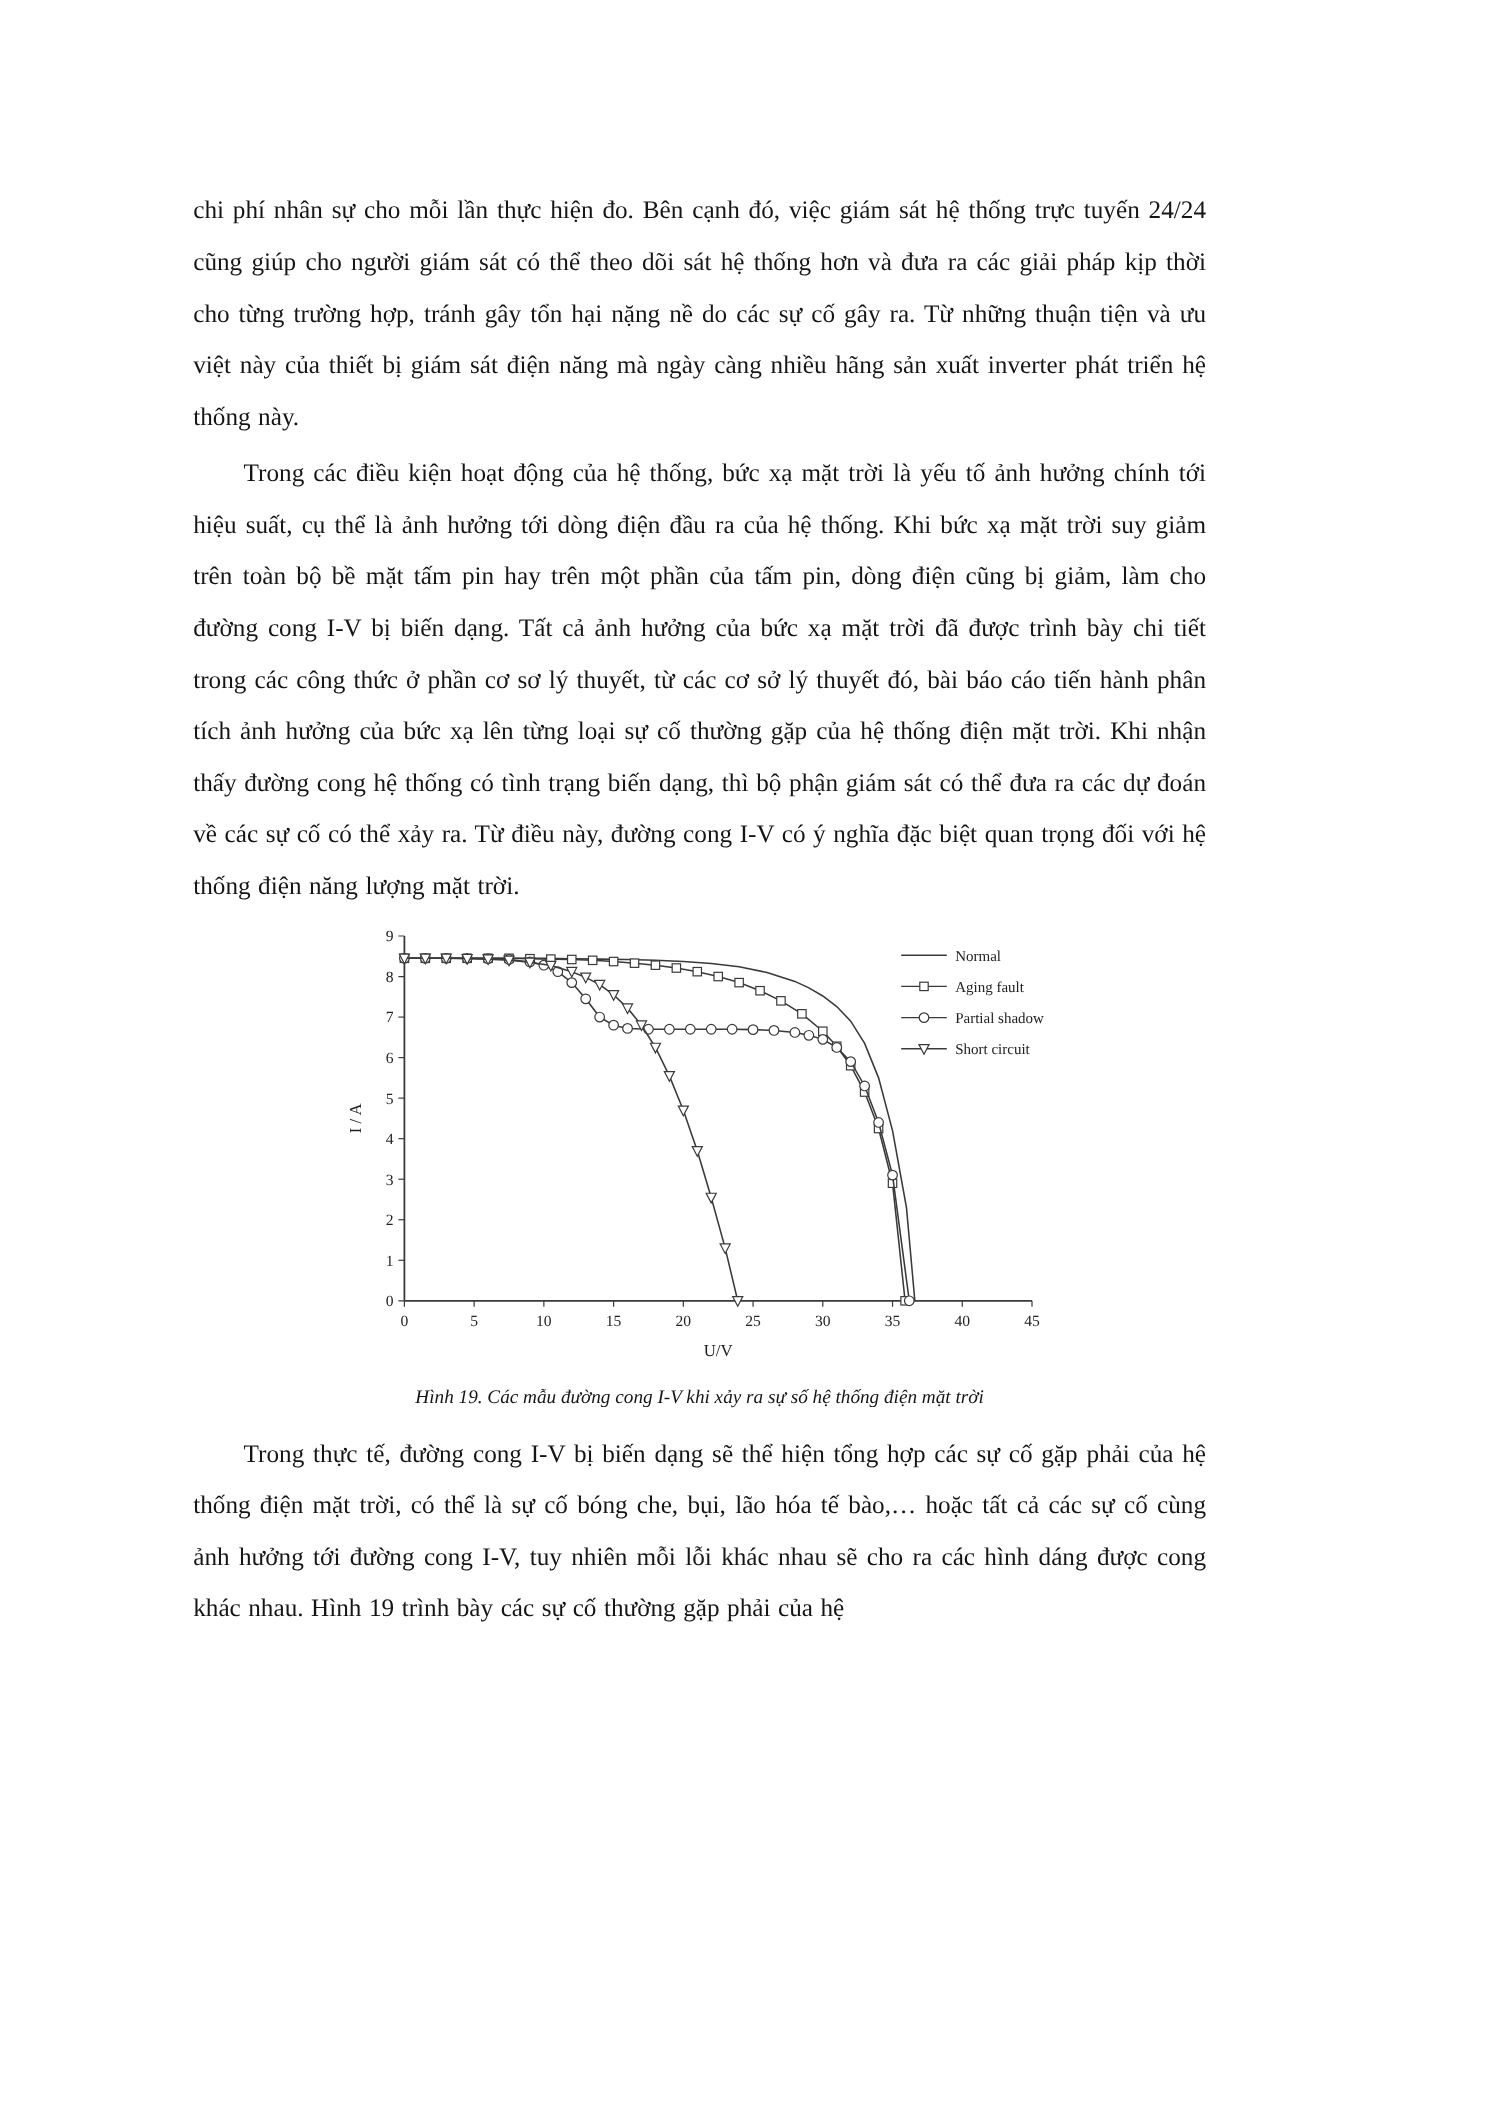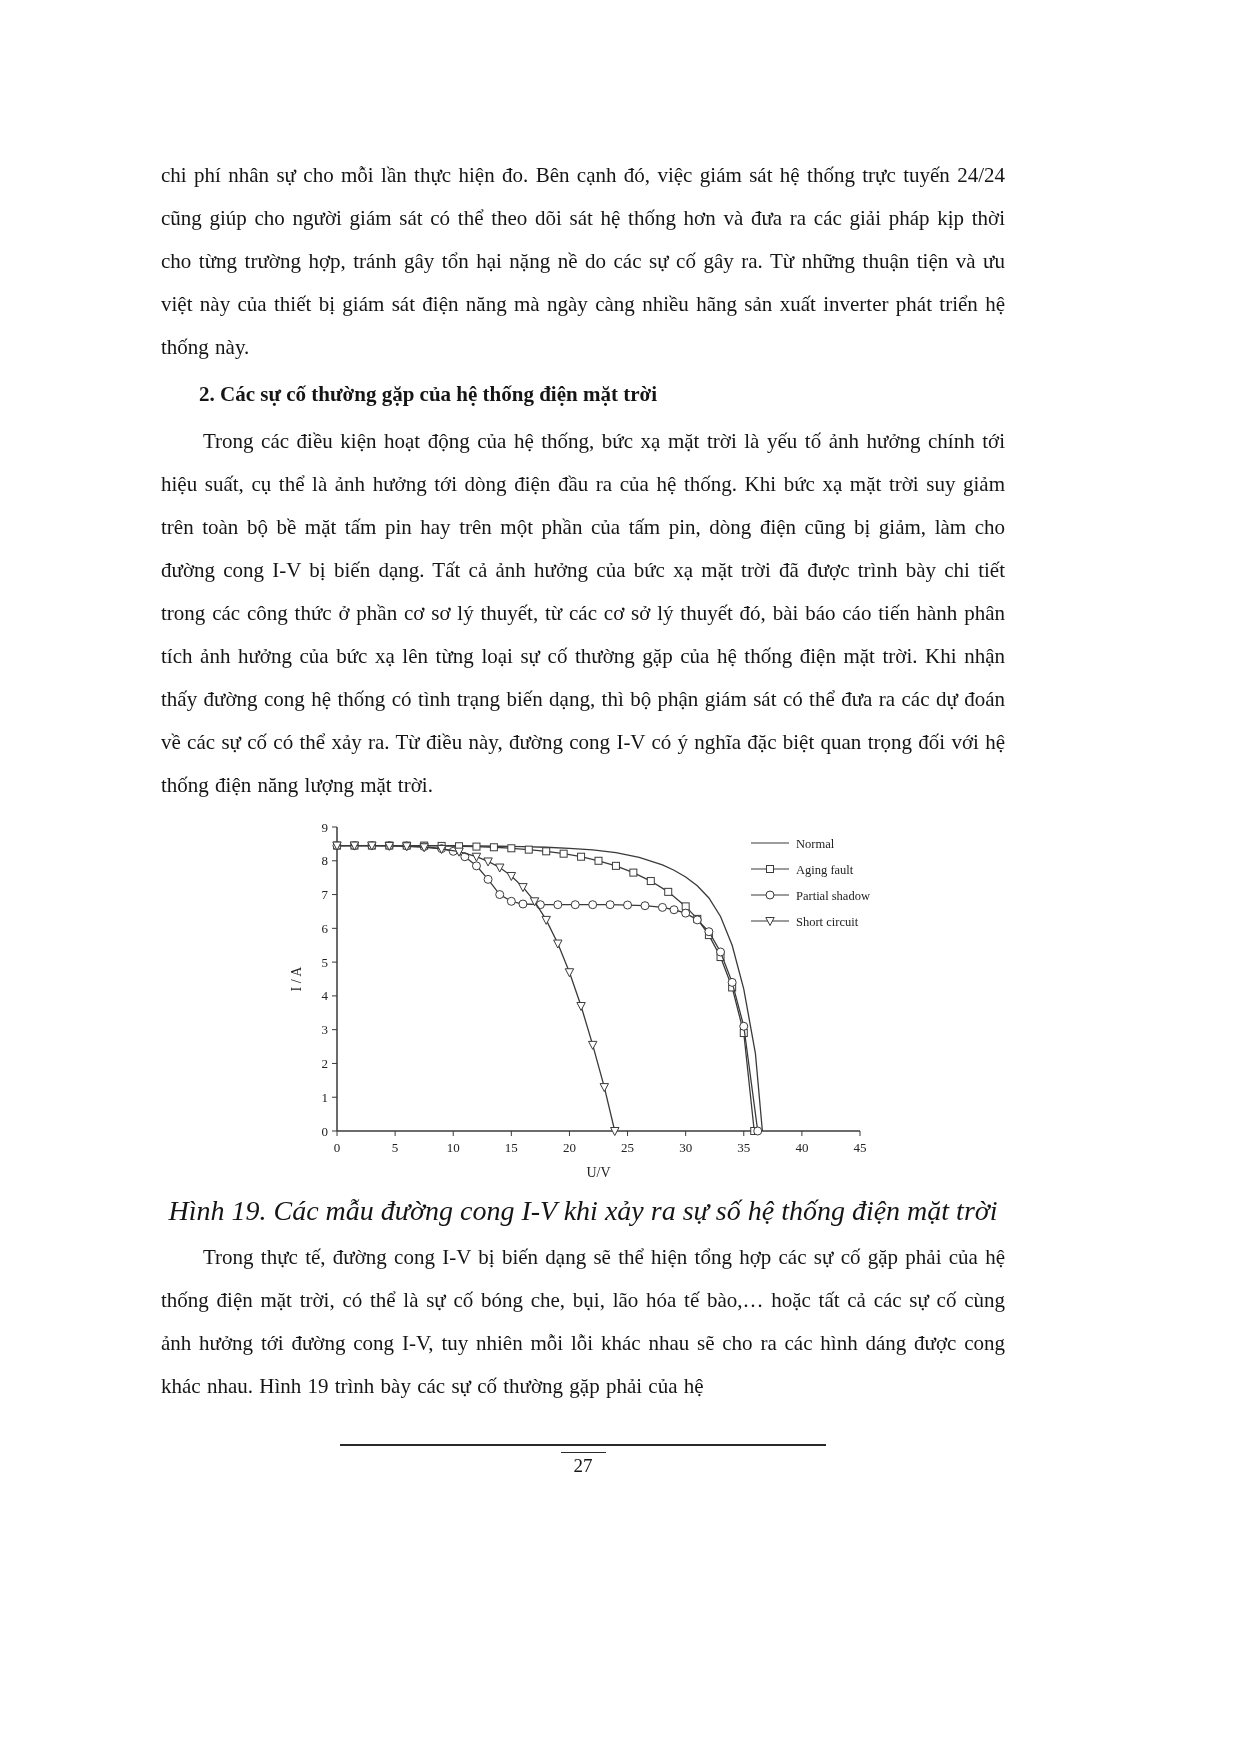--- a/index.html
+++ b/index.html
@@ -11,38 +11,37 @@
   .body-text{
     margin:4px;font-size:21px;line-height:43px;text-align:justify;
     text-indent:42px;word-spacing:1px;
   }
   .no-indent{text-indent:0;}
   .heading{
     margin:0;font-size:21px;line-height:43px;font-weight:bold;text-indent:42px;
   }
   .chart-figure{margin:6px 0 0 128px;padding:0;}
   .caption{
-    margin:0;font-size:28px;line-height:43px;font-style:italic;text-align:center;
+    margin:0;font-size:16px;line-height:43px;font-style:italic;text-align:center;
   }
   .footer{position:absolute;top:1294px;left:0;width:100%;text-align:center;}
   .footer-rule{width:486px;margin:0 auto;border-top:2px solid #2a2a2a;height:0;}
   .page-num{
     display:inline-block;margin-top:6px;padding:1px 13px 0 13px;
     border-top:1.5px solid #2a2a2a;font-size:19px;line-height:24px;
   }
   svg text{font-family:"Liberation Serif", serif;}
 </style>
 </head>
 <body>
 
 <div class="page">
 
   <p class="body-text no-indent">chi phí nhân sự cho mỗi lần thực hiện đo. Bên cạnh đó, việc giám sát hệ thống trực tuyến 24/24 cũng giúp cho người giám sát có thể theo dõi sát hệ thống hơn và đưa ra các giải pháp kịp thời cho từng trường hợp, tránh gây tổn hại nặng nề do các sự cố gây ra. Từ những thuận tiện và ưu việt này của thiết bị giám sát điện năng mà ngày càng nhiều hãng sản xuất inverter phát triển hệ thống này.</p>
 
-  <p class="heading">2. Các sự cố thường gặp của hệ thống điện mặt trời</p>
 
   <p class="body-text">Trong các điều kiện hoạt động của hệ thống, bức xạ mặt trời là yếu tố ảnh hưởng chính tới hiệu suất, cụ thể là ảnh hưởng tới dòng điện đầu ra của hệ thống. Khi bức xạ mặt trời suy giảm trên toàn bộ bề mặt tấm pin hay trên một phần của tấm pin, dòng điện cũng bị giảm, làm cho đường cong I-V bị biến dạng. Tất cả ảnh hưởng của bức xạ mặt trời đã được trình bày chi tiết trong các công thức ở phần cơ sơ lý thuyết, từ các cơ sở lý thuyết đó, bài báo cáo tiến hành phân tích ảnh hưởng của bức xạ lên từng loại sự cố thường gặp của hệ thống điện mặt trời. Khi nhận thấy đường cong hệ thống có tình trạng biến dạng, thì bộ phận giám sát có thể đưa ra các dự đoán về các sự cố có thể xảy ra. Từ điều này, đường cong I-V có ý nghĩa đặc biệt quan trọng đối với hệ thống điện năng lượng mặt trời.</p>
 
   <figure class="chart-figure">
     <svg id="iv-chart" width="600" height="372" viewBox="0 0 600 372">
         <line x1="52" y1="318" x2="575" y2="318" stroke="#3a3a3a" stroke-width="1.5"></line>
         <line x1="52" y1="14" x2="52" y2="318" stroke="#3a3a3a" stroke-width="1.5"></line>
         <line x1="52" y1="318" x2="52" y2="323" stroke="#3a3a3a" stroke-width="1"></line>
         <text x="52" y="339" text-anchor="middle" font-size="13" fill="#222">0</text>
         <line x1="110.11111111111111" y1="318" x2="110.11111111111111" y2="323" stroke="#3a3a3a" stroke-width="1"></line>
@@ -178,18 +177,14 @@
         <line x1="466" y1="108" x2="504" y2="108" stroke="#3a3a3a" stroke-width="1.2"></line>
         <polygon points="480.8,104.5 489.2,104.5 485,112.5" fill="#fff" stroke="#3a3a3a" stroke-width="1"></polygon>
         <text x="511" y="112.5" font-size="12.5" fill="#222">Short circuit</text>
       </svg>
   </figure>
 
   <p class="caption">Hình  19. Các mẫu đường cong I-V khi xảy ra sự số hệ thống điện mặt trời</p>
 
   <p class="body-text">Trong thực tế, đường cong I-V bị biến dạng sẽ thể hiện tổng hợp các sự cố gặp phải của hệ thống điện mặt trời, có thể là sự cố bóng che, bụi, lão hóa tế bào,… hoặc tất cả các sự cố cùng ảnh hưởng tới đường cong I-V, tuy nhiên mỗi lỗi khác nhau sẽ cho ra các hình dáng được cong khác nhau. Hình 19 trình bày các sự cố thường gặp phải của hệ</p>
 
-  <div class="footer">
-    <div class="footer-rule"></div>
-    <div class="page-num">27</div>
-  </div>
 
 </div>
 
 </body></html>

